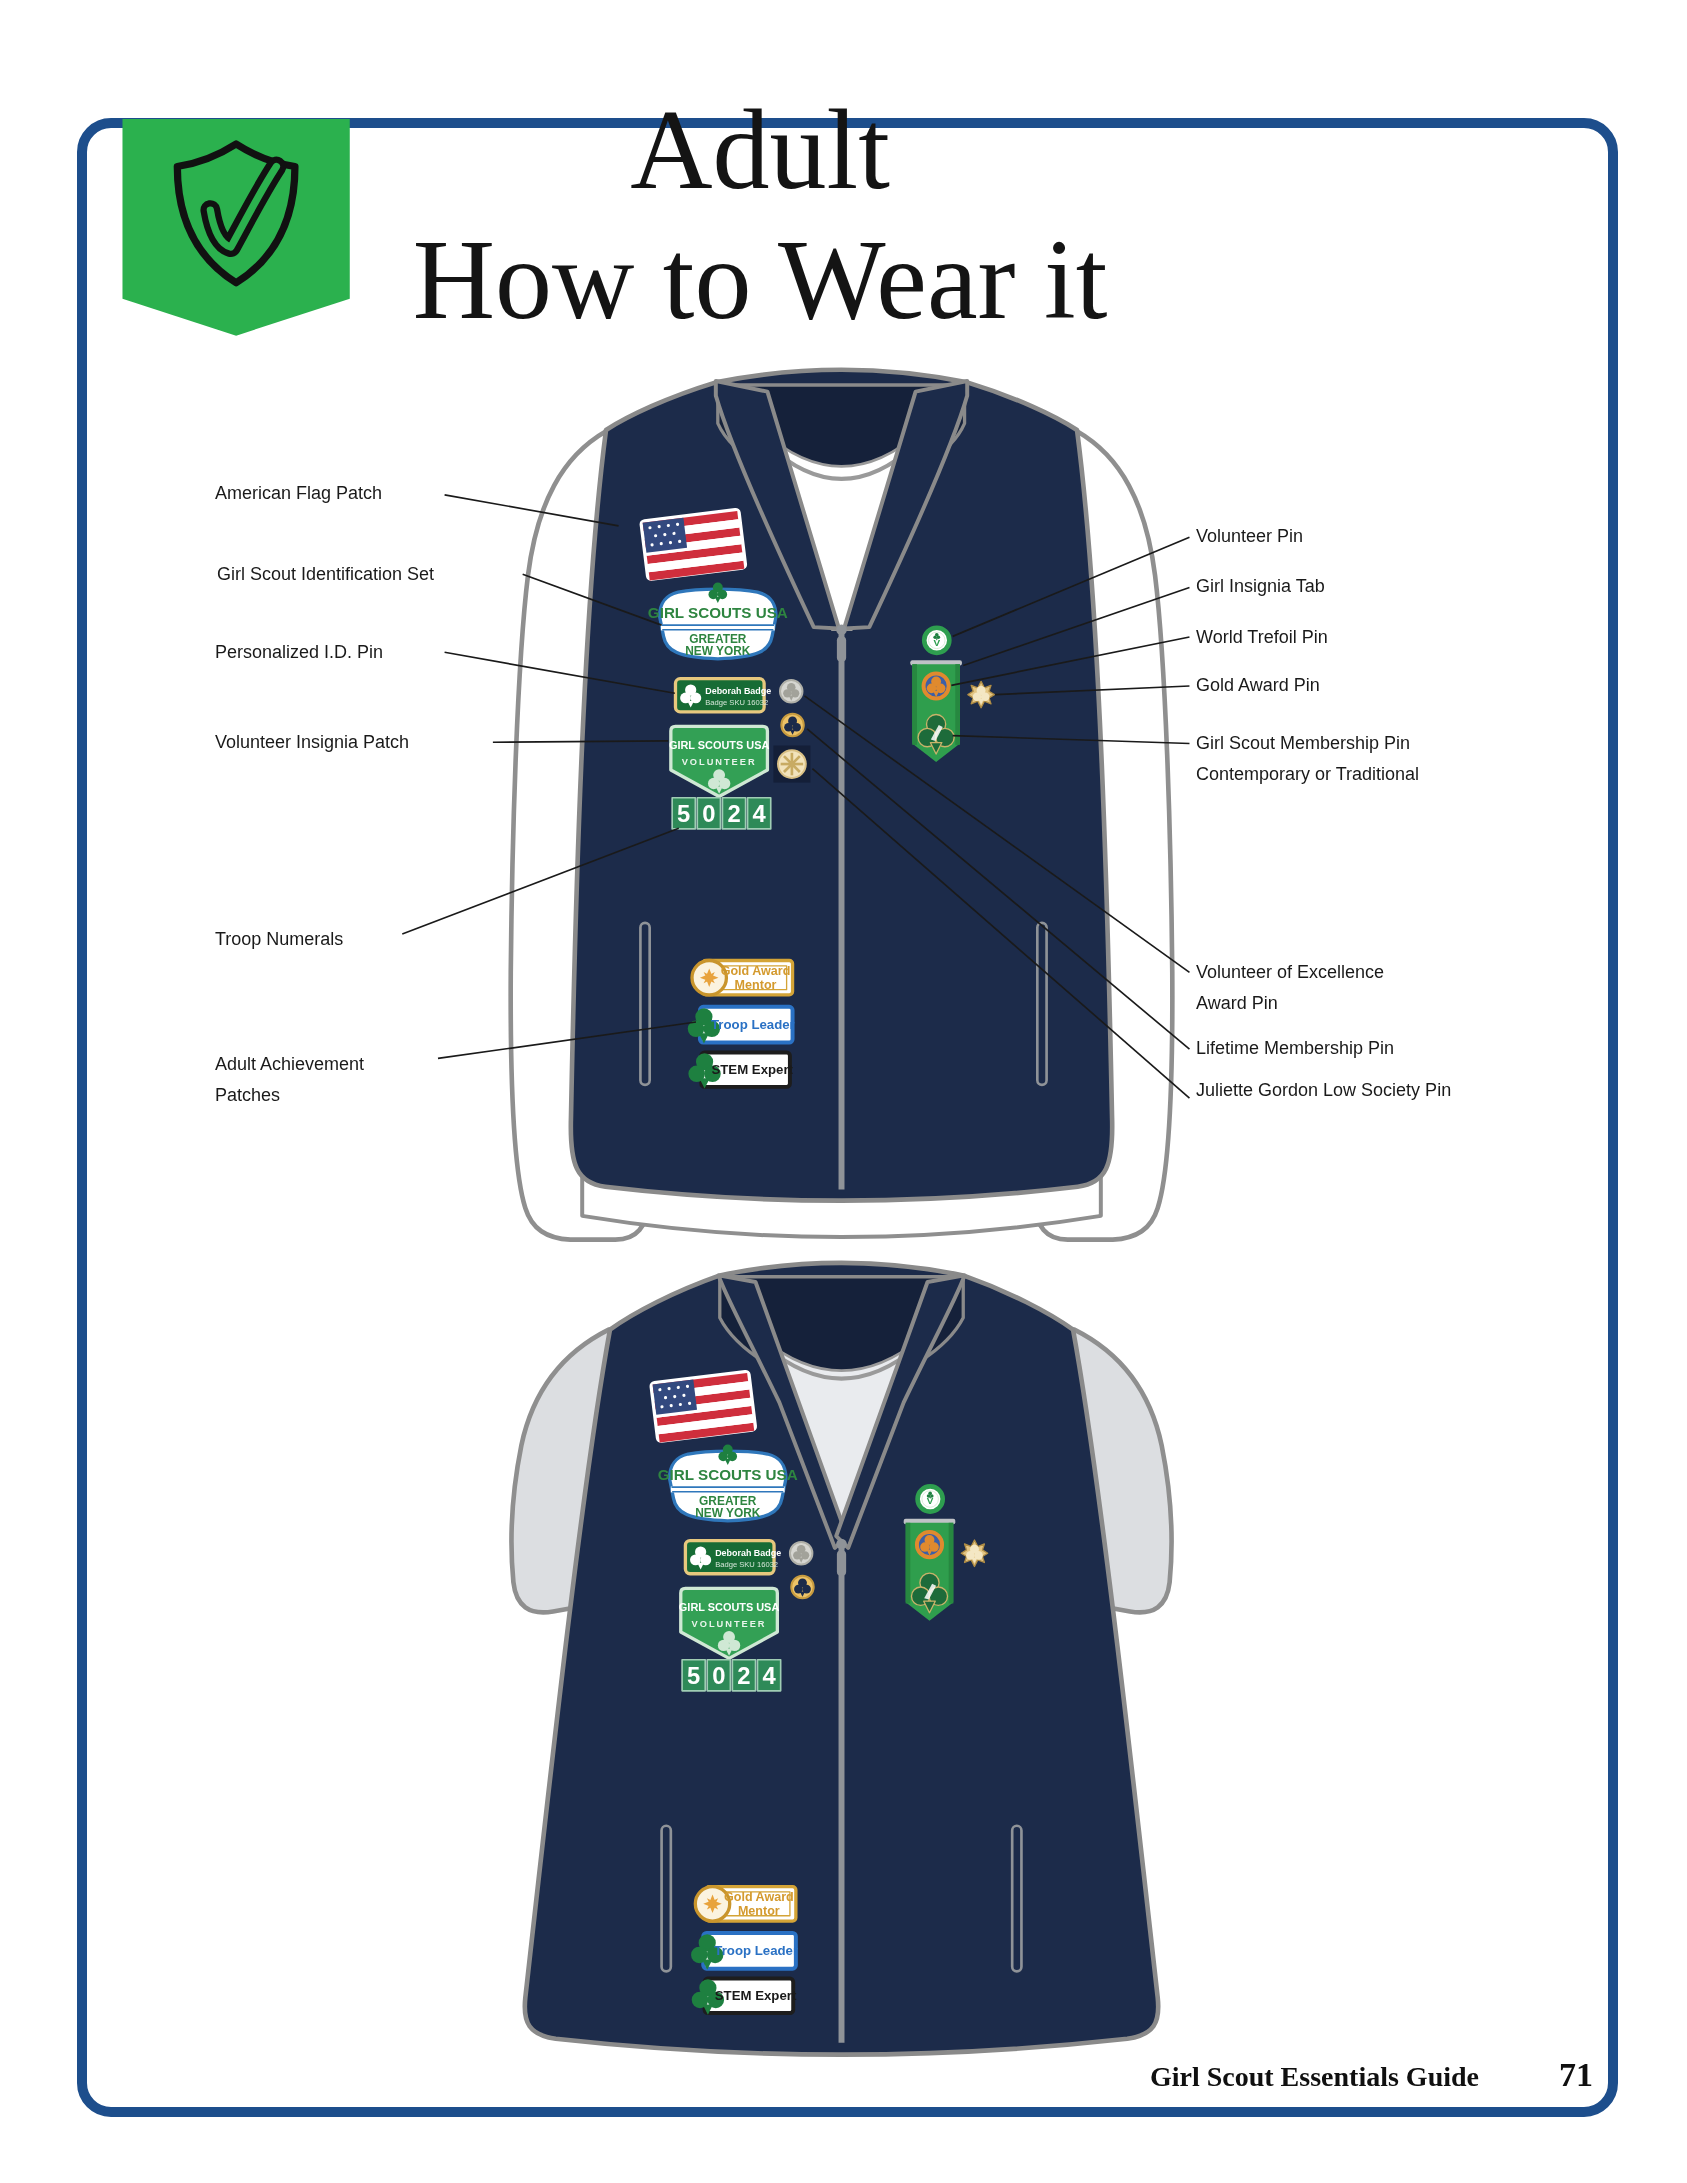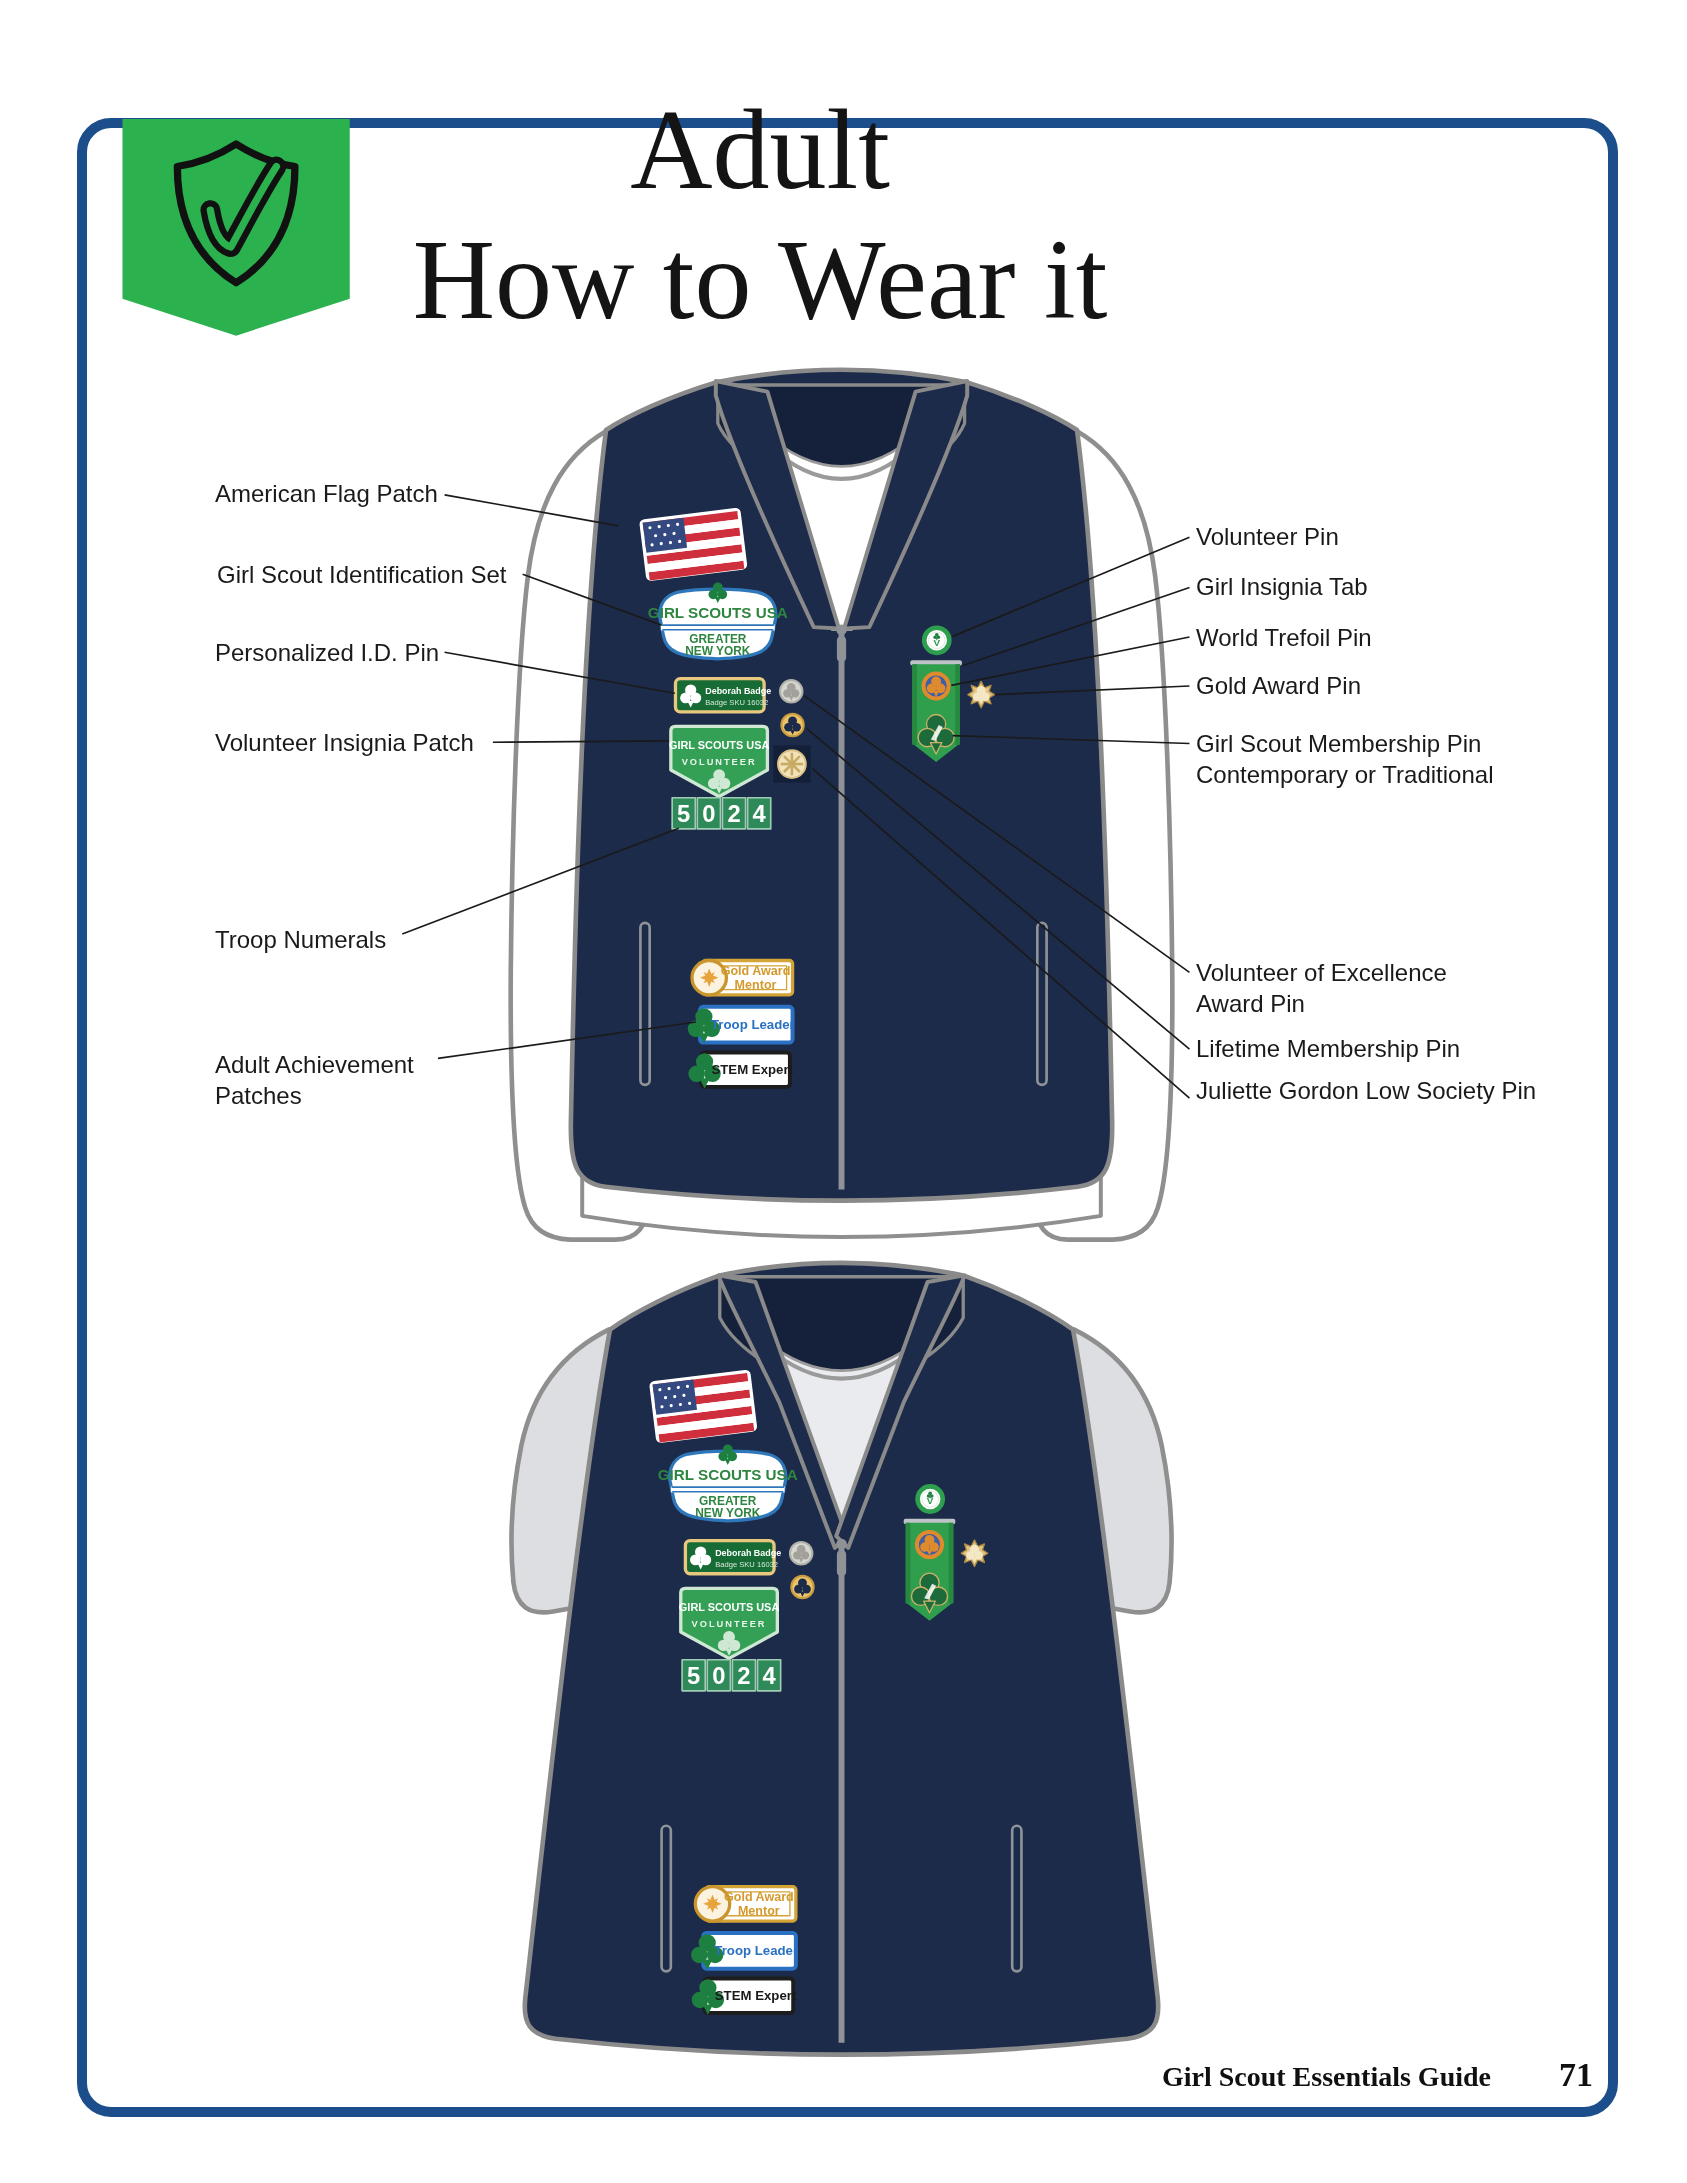--- a/index.html
+++ b/index.html
@@ -3,26 +3,26 @@
 <meta charset="utf-8">
 <style>
   html,body{margin:0;padding:0;background:#ffffff;}
   body{width:1687px;height:2183px;position:relative;font-family:"Liberation Sans",sans-serif;}
   .page-border{position:absolute;left:77px;top:118px;width:1521px;height:1979px;
                border:10.6px solid #1d4e8c;border-radius:34px;}
   .banner-svg{position:absolute;left:0;top:0;}
   .title-block{position:absolute;left:0;top:85px;width:1520px;text-align:center;
                font-family:"Liberation Serif",serif;color:#141414;}
   .title-line{font-size:114px;line-height:130px;font-weight:400;}
-  .label{position:absolute;font-size:24px;line-height:31px;color:#1a1a1a;white-space:nowrap;}
+  .label{position:absolute;font-size:18px;line-height:31px;color:#1a1a1a;white-space:nowrap;}
   .scene{position:absolute;left:0;top:0;width:1687px;height:2183px;}
   .footer{position:absolute;top:2056px;right:94px;display:flex;align-items:baseline;
           font-family:"Liberation Serif",serif;color:#101010;gap:48px;}
   .footer .ftext{font-size:28px;font-weight:700;}
-  .footer .fnum{font-size:34px;font-weight:700;margin-left:20px;}
+  .footer .fnum{font-size:34px;font-weight:700;margin-left:32px;}
   svg text{font-family:"Liberation Sans",sans-serif;}
 </style>
 </head>
 <body>
 
 <div class="page-border"></div>
 
 <svg class="banner-svg" width="463" height="370" viewBox="0 0 700 560">
   <polygon points="185,180 529,180 529,452 357,508 185,452" fill="#2bb14e"></polygon>
   <g stroke-linecap="round" stroke-linejoin="round" fill="none">

